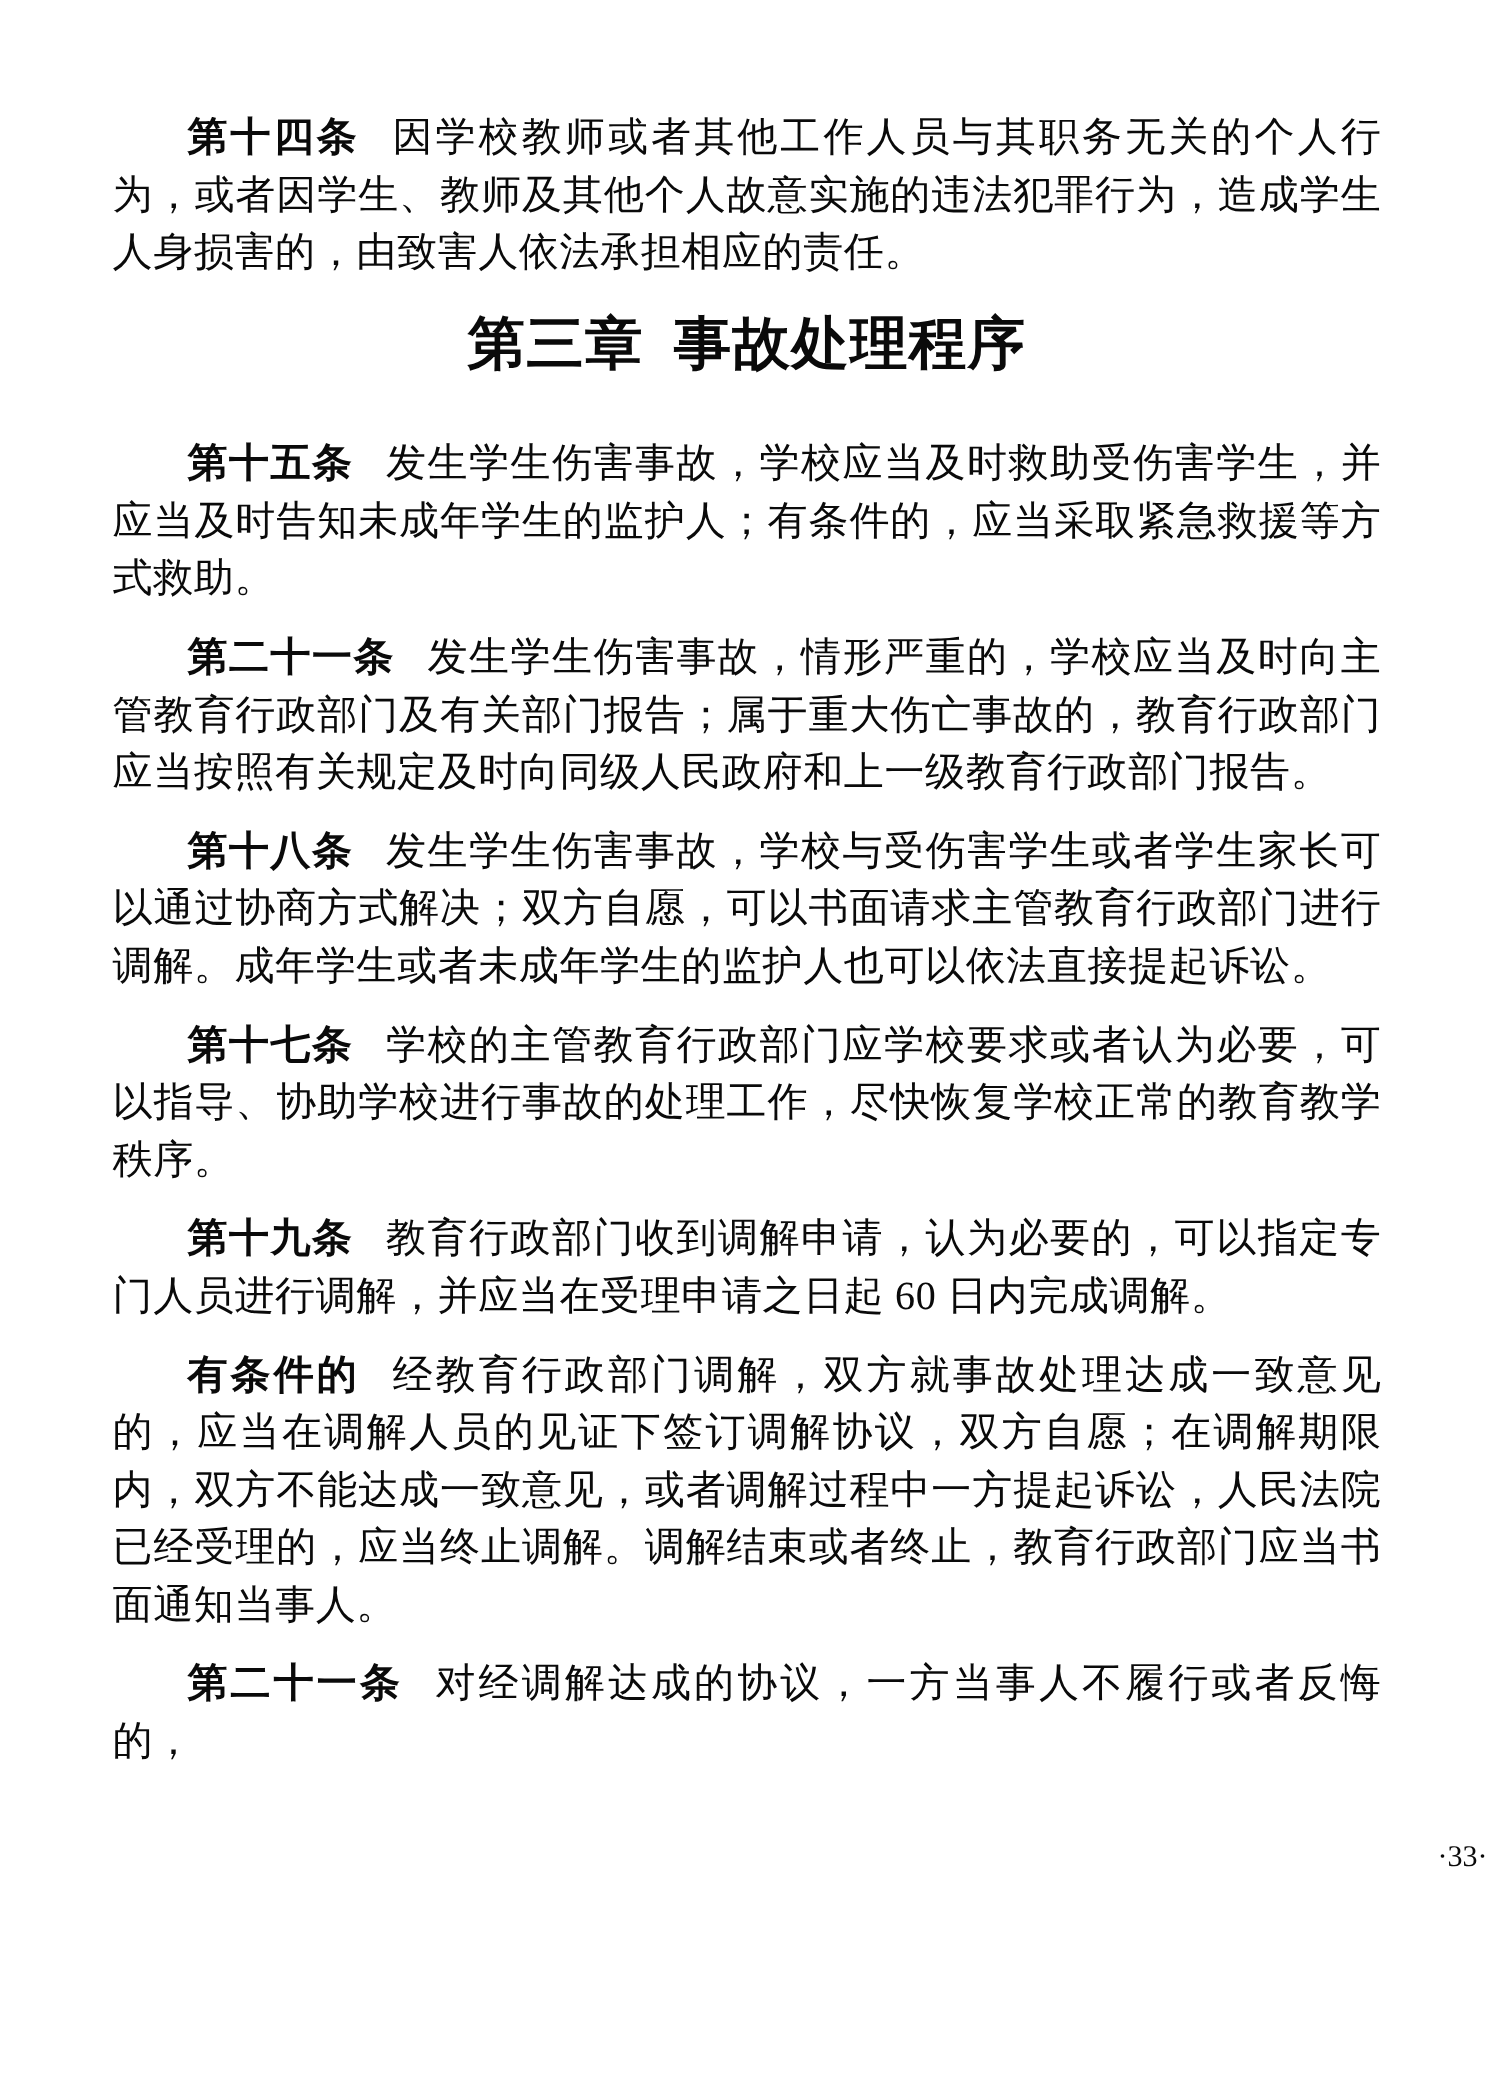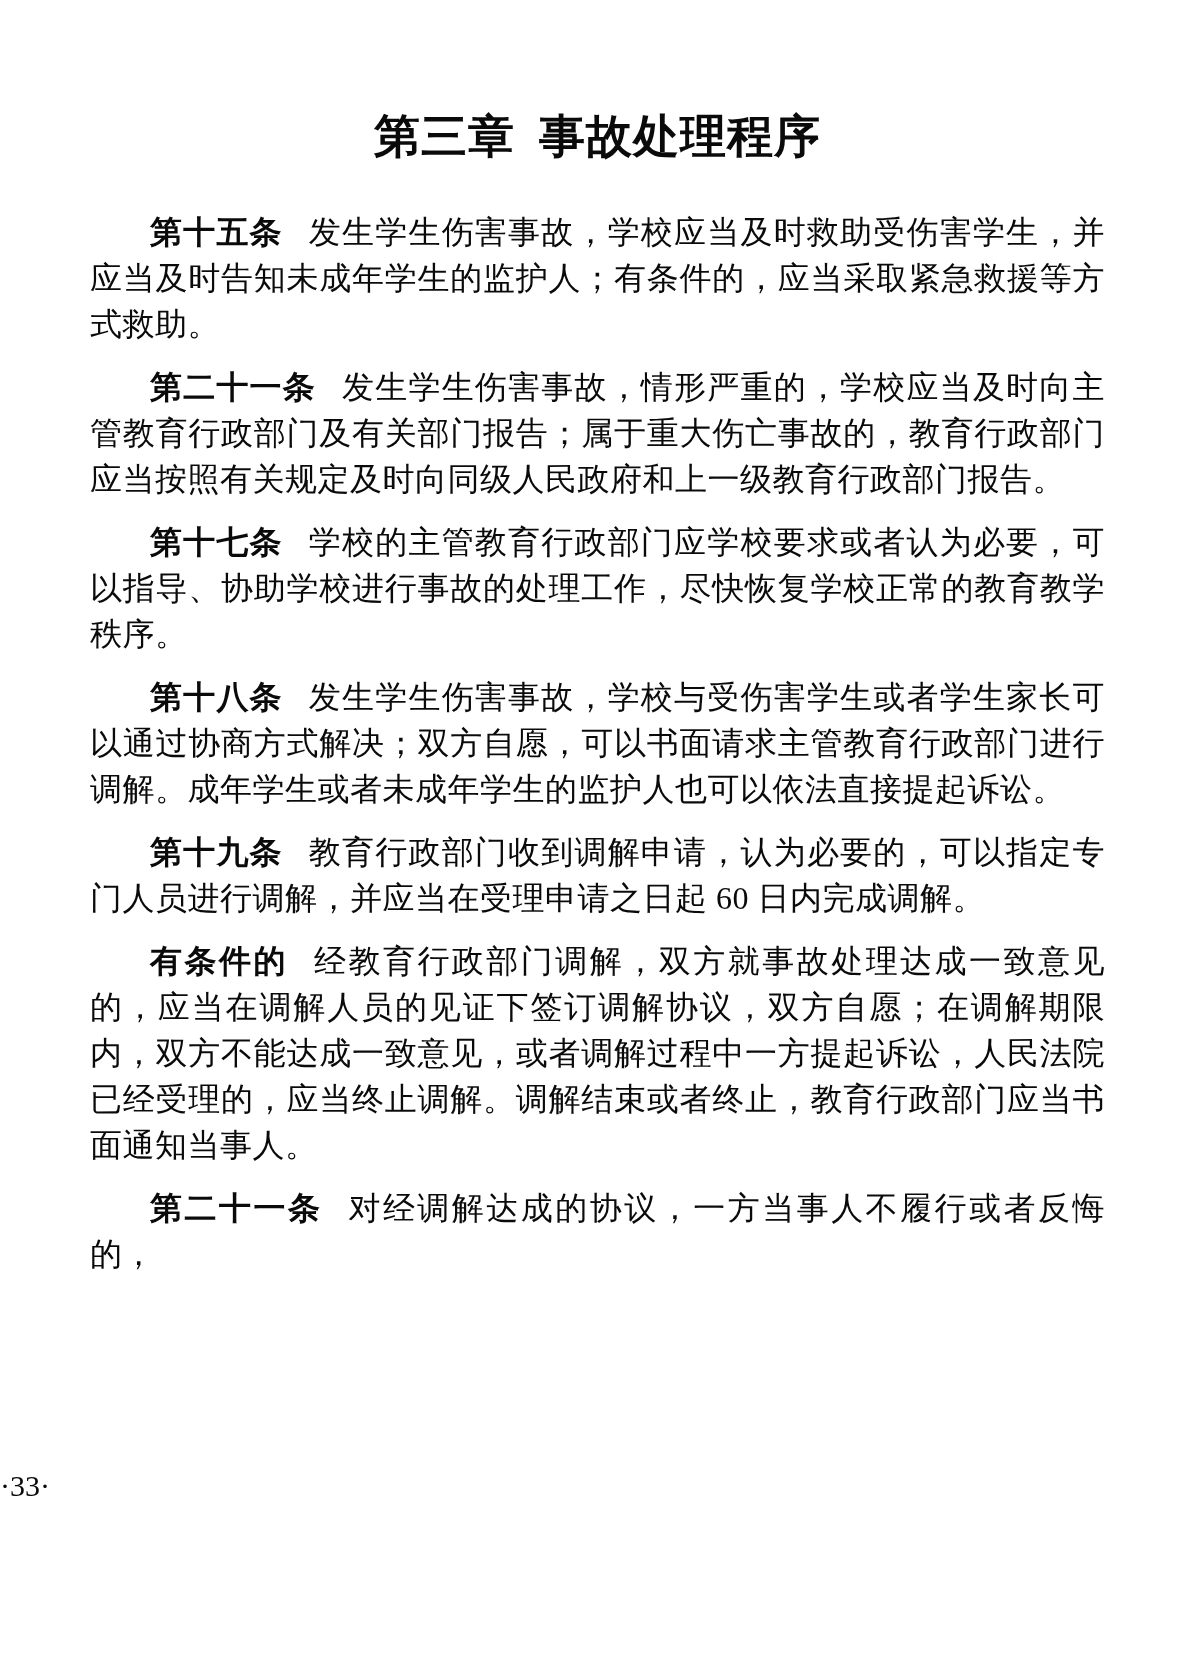--- a/index.html
+++ b/index.html
@@ -46,50 +46,54 @@
   }
   .chapter-heading .chapter-gap {
     display: inline-block;
     width: 24px;
   }
   .page-number {
     position: absolute;
     left: 0;
     right: 0;
     top: 1468px;
-    text-align: left;
-    font-size: 30px;
+    text-align: right;
+    font-size: 24px;
     line-height: 36px;
     color: #0a0a0a;
+    padding-left: 44px;
   }
 </style>
 </head>
 <body>
 
 <div class="page">
 
+  <p class="para">
+    <span class="term">第十四条</span><span>因学校教师或者其他工作人员与其职务无关的个人行为，或者因学生、教师及其他个人故意实施的违法犯罪行为，造成学生人身损害的，由致害人依法承担相应的责任。</span>
+  </p>
 
   <h2 class="chapter-heading">
     <span>第三章</span><span class="chapter-gap"></span><span>事故处理程序</span>
   </h2>
 
   <p class="para">
     <span class="term">第十五条</span><span>发生学生伤害事故，学校应当及时救助受伤害学生，并应当及时告知未成年学生的监护人；有条件的，应当采取紧急救援等方式救助。</span>
   </p>
 
   <p class="para">
     <span class="term">第二十一条</span><span>发生学生伤害事故，情形严重的，学校应当及时向主管教育行政部门及有关部门报告；属于重大伤亡事故的，教育行政部门应当按照有关规定及时向同级人民政府和上一级教育行政部门报告。</span>
   </p>
 
   <p class="para">
-    <span class="term">第十七条</span><span>学校的主管教育行政部门应学校要求或者认为必要，可以指导、协助学校进行事故的处理工作，尽快恢复学校正常的教育教学秩序。</span>
+    <span class="term">第十八条</span><span>发生学生伤害事故，学校与受伤害学生或者学生家长可以通过协商方式解决；双方自愿，可以书面请求主管教育行政部门进行调解。成年学生或者未成年学生的监护人也可以依法直接提起诉讼。</span>
   </p>
 
   <p class="para">
-    <span class="term">第十八条</span><span>发生学生伤害事故，学校与受伤害学生或者学生家长可以通过协商方式解决；双方自愿，可以书面请求主管教育行政部门进行调解。成年学生或者未成年学生的监护人也可以依法直接提起诉讼。</span>
+    <span class="term">第十七条</span><span>学校的主管教育行政部门应学校要求或者认为必要，可以指导、协助学校进行事故的处理工作，尽快恢复学校正常的教育教学秩序。</span>
   </p>
 
   <p class="para">
     <span class="term">第十九条</span><span>教育行政部门收到调解申请，认为必要的，可以指定专门人员进行调解，并应当在受理申请之日起 60 日内完成调解。</span>
   </p>
 
   <p class="para">
     <span class="term">有条件的</span><span>经教育行政部门调解，双方就事故处理达成一致意见的，应当在调解人员的见证下签订调解协议，双方自愿；在调解期限内，双方不能达成一致意见，或者调解过程中一方提起诉讼，人民法院已经受理的，应当终止调解。调解结束或者终止，教育行政部门应当书面通知当事人。</span>
   </p>
 

